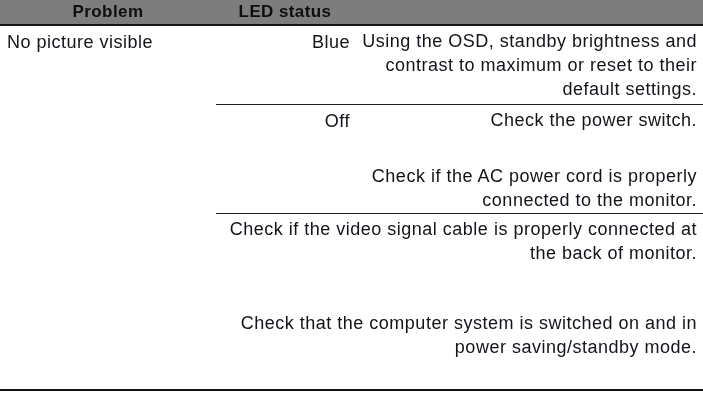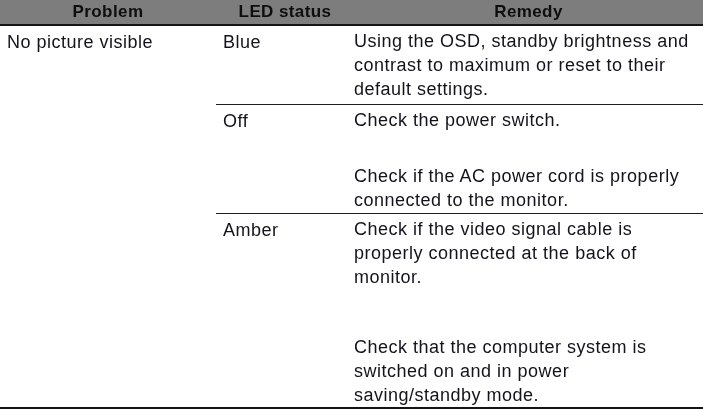--- a/index.html
+++ b/index.html
@@ -36,21 +36,21 @@
     display: flex;
     border-bottom: 2.5px solid var(--rule_heavy, #141414);
     font-size: 18px;
     letter-spacing: 0.5px;
     line-height: 24px;
   }
   .problem-cell {
     width: 216px;
     padding: 4px 4px 0 7px;
   }
-  .subrows { flex: 1; }
+  .subrows { flex: 1; text-align: right; }
   .subrow { display: flex; }
   .subrow + .subrow { border-top: 1.5px solid var(--rule_light, #1f1f1f); }
   .row-blue  { min-height: 78px; }
   .row-off   { min-height: 109px; }
   .row-amber { min-height: 176px; }
   .led-cell {
     width: 138px;
     padding: 4px 4px 0 7px;
   }
   .remedy-cell {
@@ -62,21 +62,20 @@
   .remedy-cell p.gap-amber { margin-top: 46px; }
 </style>
 </head>
 <body>
 
 <div class="page">
 
   <div class="t-header">
     <div class="th col1">Problem</div>
     <div class="th col2">LED status</div>
-    <div class="th col3">Remedy</div>
   </div>
 
   <div class="t-body">
     <div class="problem-cell">
       <span>No picture visible</span>
     </div>
 
     <div class="subrows">
 
       <div class="subrow row-blue">
@@ -88,21 +87,20 @@
 
       <div class="subrow row-off">
         <div class="led-cell">Off</div>
         <div class="remedy-cell">
           <p>Check the power switch.</p>
           <p class="gap-off">Check if the AC power cord is properly connected to the monitor.</p>
         </div>
       </div>
 
       <div class="subrow row-amber">
-        <div class="led-cell">Amber</div>
         <div class="remedy-cell">
           <p>Check if the video signal cable is properly connected at the back of monitor.</p>
           <p class="gap-amber">Check that the computer system is switched on and in power saving/standby mode.</p>
         </div>
       </div>
 
     </div>
   </div>
 
 </div>

